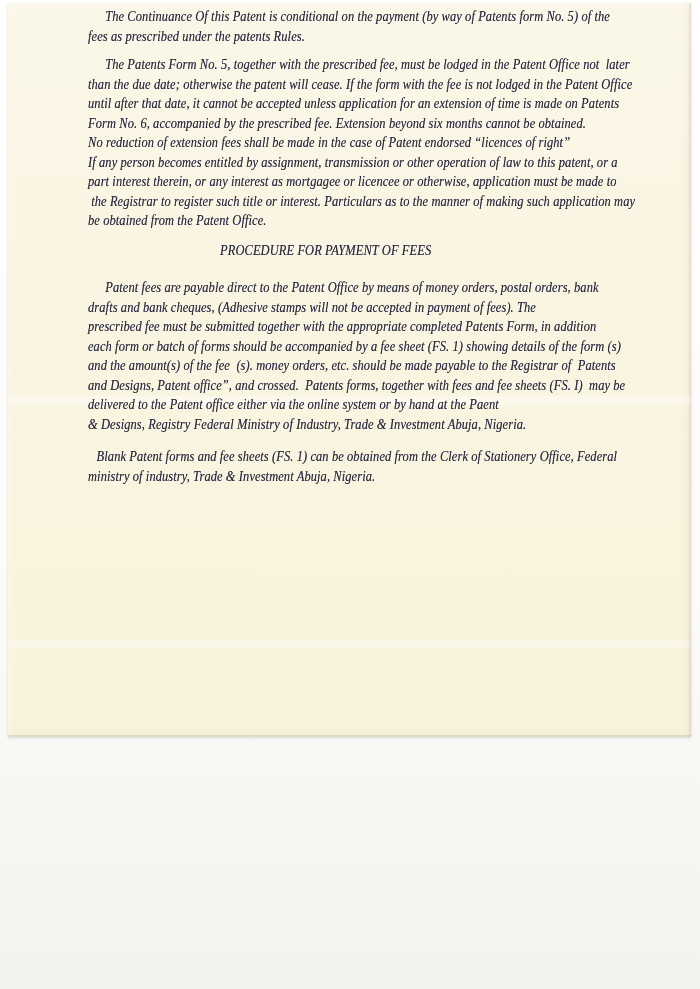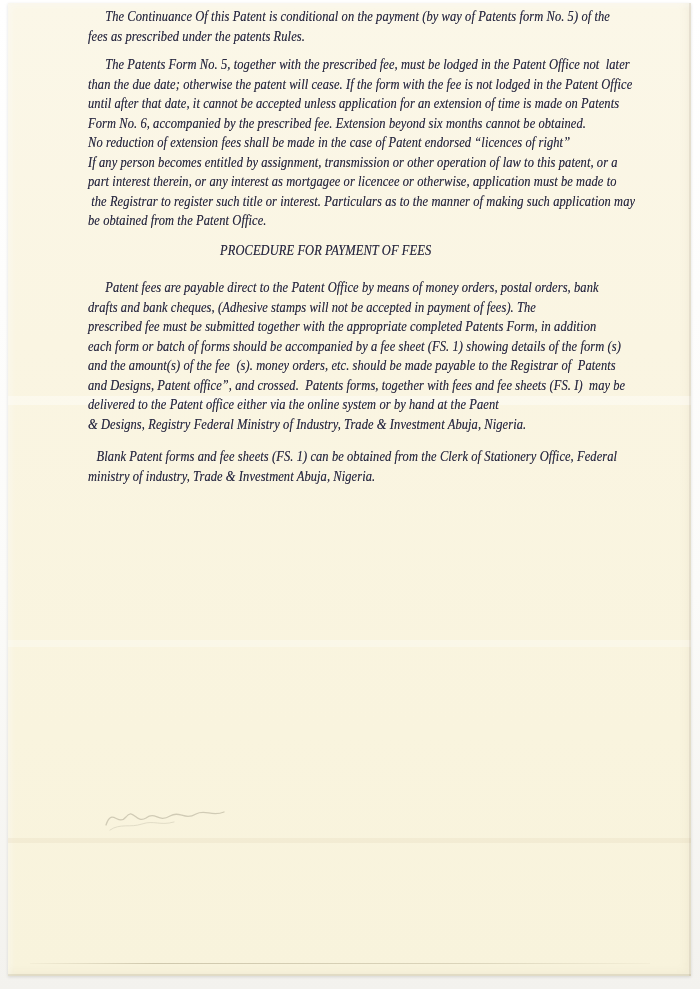--- a/index.html
+++ b/index.html
@@ -10,21 +10,21 @@
     font-family: "Liberation Serif", "DejaVu Serif", serif;
   }
   .scan {
     position: relative;
     width: 700px; height: 989px;
     background: linear-gradient(180deg, #ffffff 0%, #fbfbf9 60%, #f3f2ee 100%);
   }
   .paper {
     position: absolute;
     left: 8px; top: 3px;
-    width: 683px; height: 973px;
+    width: 683px; height: 734px;
     background: linear-gradient(180deg, #fbf7e8 0%, #faf5e2 35%, #f9f4de 75%, #f8f3dc 100%);
     box-shadow: inset -4px -3px 10px rgba(90,80,50,0.05),
                 inset 2px 2px 6px rgba(255,255,255,0.5),
                 0 1px 3px rgba(0,0,0,0.12);
     overflow: hidden;
     font-family: Liberation Serif, serif;
   }
   
   .band { position: absolute; left: 0; width: 100%; pointer-events: none; }
   .band1 { top: 393px; height: 9px; background: rgba(255,255,255,0.38); }

